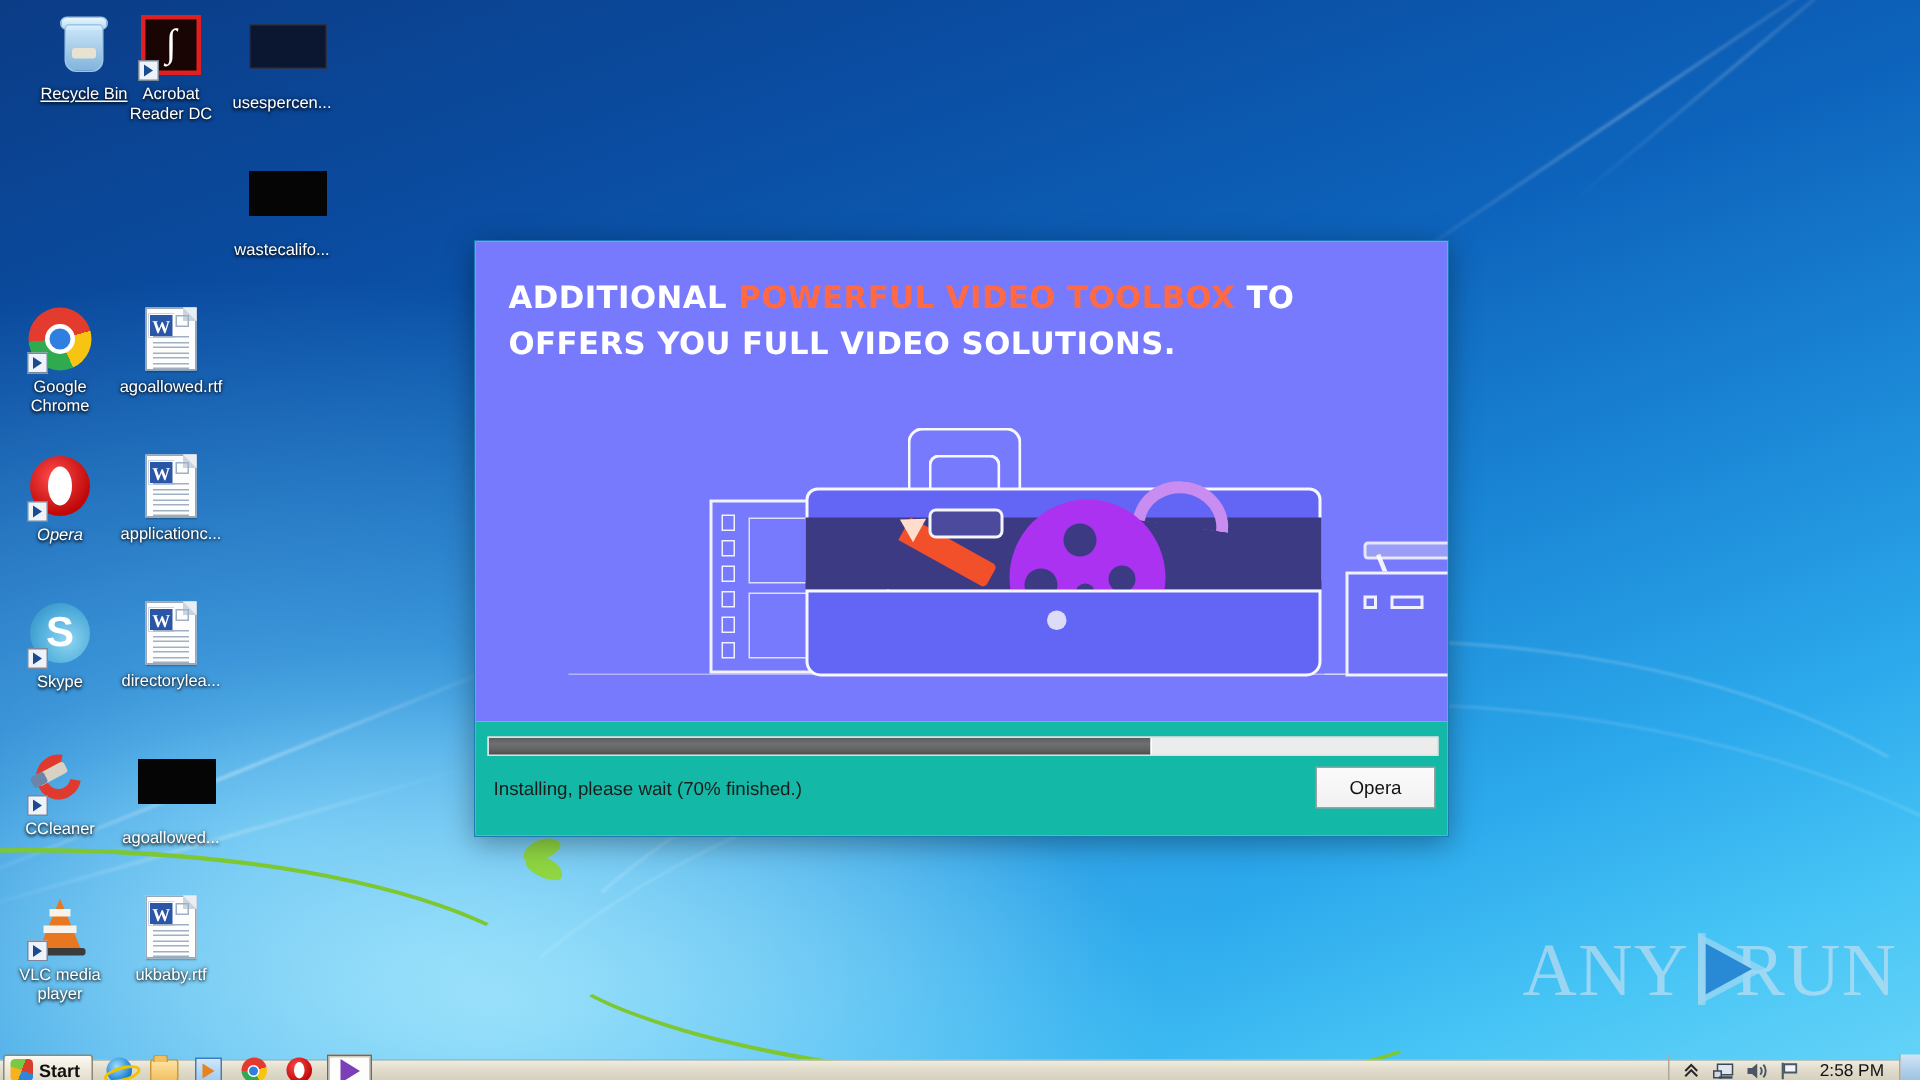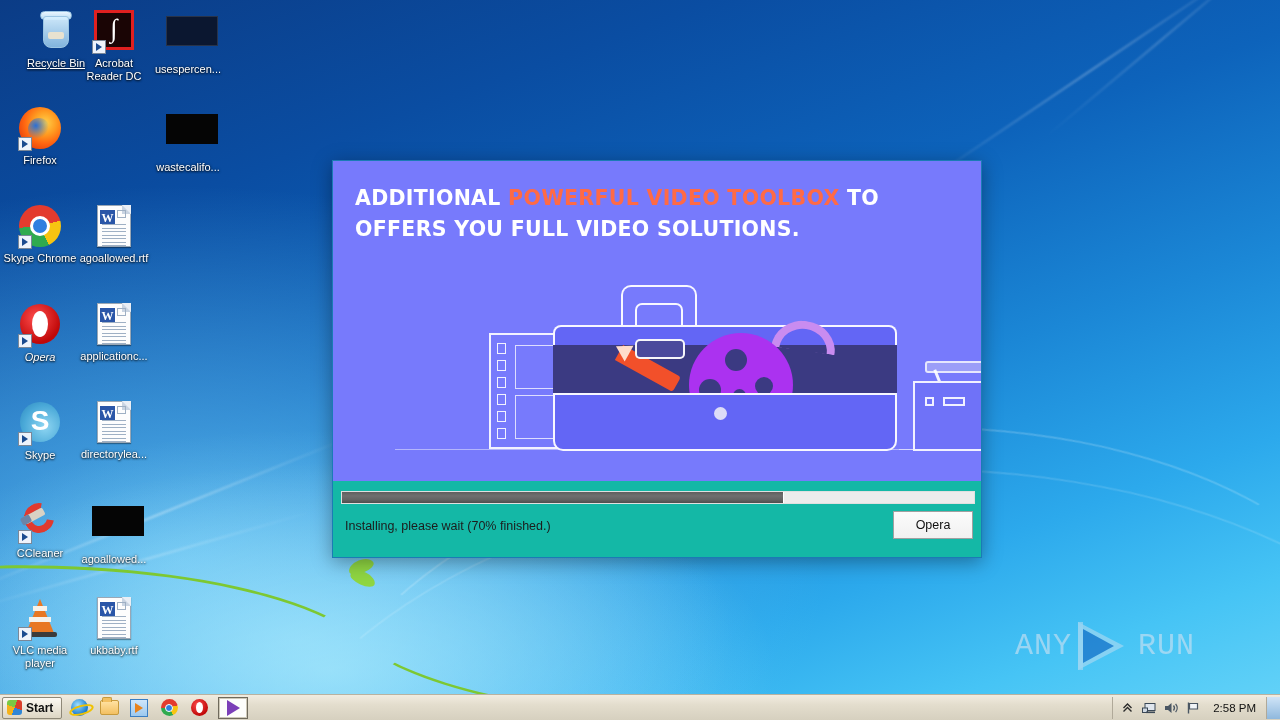--- a/index.html
+++ b/index.html
@@ -150,21 +150,20 @@
     border-left:14px solid transparent; border-right:14px solid transparent; border-bottom:34px solid #e87722; }
   .vlc .stripe1 { position:absolute; left:13px; top:9px; width:14px; height:5px; background:#f7f2ea; }
   .vlc .stripe2 { position:absolute; left:9px; top:20px; width:22px; height:5px; background:#f7f2ea; }
   .vlc .base { position:absolute; left:3px; bottom:2px; width:34px; height:5px; background:#3b3b3b; border-radius:2px; }
 
   
   #installer {
     position: absolute; left: 316px; top: 160px; width: 650px; height: 398px;
     background: #fff; border: 1px solid #1b7bb5;
     box-shadow: 0 4px 18px rgba(0,0,0,.35);
-    margin-left: 16px;
   }
   #banner {
     position: relative; height: 320px; background: #777afc; overflow: hidden;
   }
   #banner-head {
     position: absolute; left: 22px; top: 22px; right: 24px;
     font-family: "DejaVu Sans", sans-serif; font-weight: bold;
     font-size: 20.5px; line-height: 31px; letter-spacing: .3px;
     color: #ffffff; text-transform: uppercase;
   }
@@ -240,40 +239,40 @@
     border:1px solid #a0a0a0; color:#111; font-size:12.5px;
     display:flex; align-items:center; justify-content:center; cursor:pointer;
   }
 
   
   #watermark {
     position:absolute; left:1015px; top:618px; width:250px; height:56px;
     display:flex; align-items:center; gap:6px; opacity:.62;
   }
   #watermark .wm-text {
-    color:#cfe2f2; font-size:30px; letter-spacing:1px; font-weight:400;
-    font-family:Liberation Mono, monospace;
+    color:#cfe2f2; font-size:50px; letter-spacing:1px; font-weight:400;
+    font-family:Liberation Serif, serif;
   }
   #wm-logo { width:54px; height:48px; position:relative; }
   #wm-logo .tri-out {
     position:absolute; left:0; top:0; width:0; height:0;
     border-top:24px solid transparent; border-bottom:24px solid transparent;
     border-left:46px solid rgba(207,226,242,.75);
   }
   #wm-logo .tri-in {
     position:absolute; left:5px; top:7px; width:0; height:0;
     border-top:17px solid transparent; border-bottom:17px solid transparent;
     border-left:31px solid #1464c0;
   }
   #wm-logo .bar { position:absolute; left:0; top:0; width:5px; height:48px;
     background:rgba(207,226,242,.75); }
 
   
   #taskbar {
-    position:absolute; left:0; bottom:0; width:1280px; height:26px;
+    position:absolute; left:0; bottom:0; width:1280px; height:14px;
     background: linear-gradient(180deg,#f1ece0 0%, #e3ddcd 40%, #d6d0bf 100%);
     border-top:1px solid #b9b2a0; display:flex; align-items:center;
   }
   #start-button {
     margin-left:2px; height:22px; padding:0 8px 0 4px; display:flex; align-items:center; gap:4px;
     background: linear-gradient(180deg,#fcf9f2,#ddd6c4);
     border:1px solid #8e8878; border-radius:2px; cursor:pointer;
   }
   #start-button .orb {
     width:15px; height:15px; border-radius:3px;
@@ -360,42 +359,35 @@
       <span class="label">Acrobat Reader DC</span>
     </div>
 
     <div class="dicon" style="left:150px; top:8px;">
       <div class="glyph">
         <div class="blackbox-dim"></div>
       </div>
       <span class="label">usespercen...</span>
     </div>
 
-    <div class="dicon" style="left:2px; top:106px;">
-      <div class="glyph">
-        <div class="ff"></div>
-        <span class="shortcut-arrow"></span>
-      </div>
-      <span class="label">Firefox</span>
-    </div>
 
 
     <div class="dicon" style="left:150px; top:106px;">
       <div class="glyph">
         <div class="blackbox"></div>
       </div>
       <span class="label">wastecalifo...</span>
     </div>
 
     <div class="dicon" style="left:2px; top:204px;">
       <div class="glyph">
         <div class="chrome"></div>
         <span class="shortcut-arrow"></span>
       </div>
-      <span class="label">Skype Chrome</span>
+      <span class="label">Google Chrome</span>
     </div>
 
     <div class="dicon" style="left:76px; top:204px;">
       <div class="glyph">
         <div class="doc">
             <div class="wlogo">W</div>
             <div class="thumb"></div>
           <div class="lines">
               <i></i>
               <i></i>

